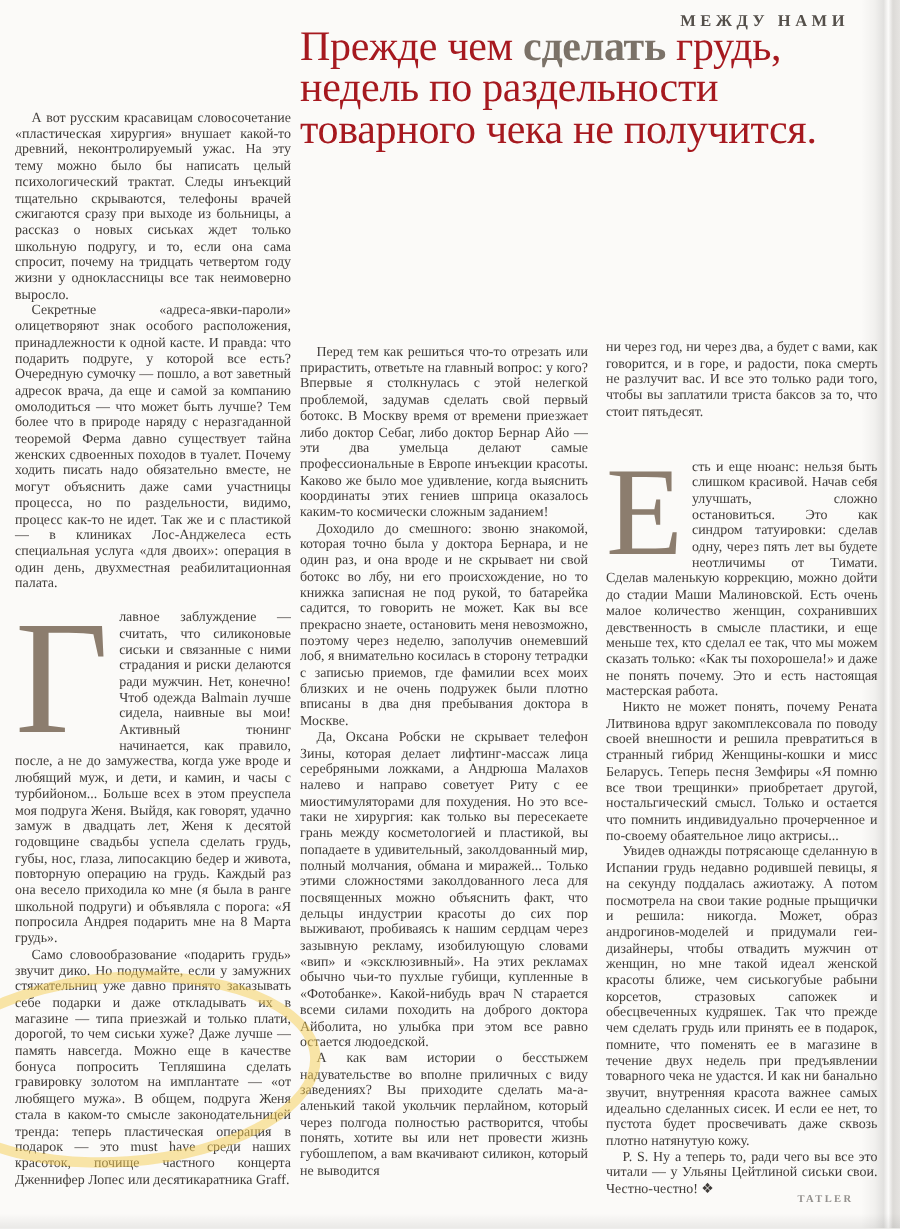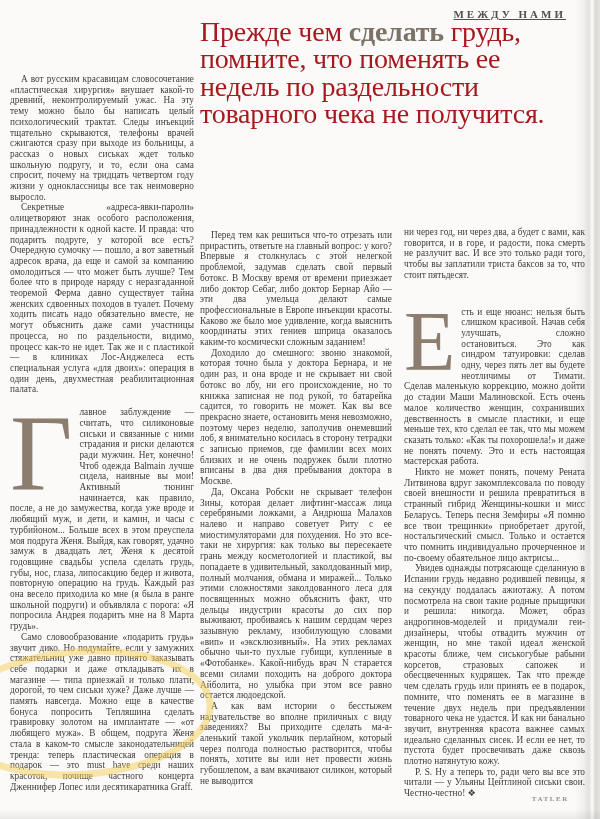--- a/index.html
+++ b/index.html
@@ -22,21 +22,20 @@
   }
   .page-edge-bottom{
     position:absolute;left:0;bottom:0;width:100%;height:10px;
     background:linear-gradient(to bottom, rgba(0,0,0,0) 0%, rgba(0,0,0,0.07) 100%);
     pointer-events:none;
   }
   .kicker{
     position:absolute;top:8px;right:34px;
     font-size:11px;font-weight:bold;letter-spacing:3px;
     color:var(--kicker-color,#55504b);
-    text-decoration:underline;
   }
   .headline{
     position:absolute;left:200px;top:18px;width:392px;
     font-size:28px;line-height:27.4px;letter-spacing:-0.2px;
   }
   .hl-line{white-space:nowrap;}
   .seg-red{color:var(--headline-red,#a6191f);}
   .seg-accent{color:var(--headline-accent,#7b7268);font-weight:bold;}
   .col{
     position:absolute;
@@ -73,21 +72,20 @@
 </style>
 </head>
 <body>
 
 <div class="page">
 
   <div class="kicker">МЕЖДУ НАМИ</div>
 
   <div class="headline">
       <div class="hl-line"><span class="seg-red">Прежде чем </span><span class="seg-accent">сделать</span><span class="seg-red"> грудь,</span></div>
-      <div class="hl-line"><span class="seg-red">помните, что поменять ее</span></div>
       <div class="hl-line"><span class="seg-red">недель по раздельности</span></div>
       <div class="hl-line"><span class="seg-red">товарного чека не получится.</span></div>
     </div>
 
   <div class="col col-left">
       <p class="para indent">А вот русским красавицам словосочетание «пластическая хирургия» внушает какой-то древний, неконтролируемый ужас. На эту тему можно было бы написать целый психологический трактат. Следы инъекций тщательно скрываются, телефоны врачей сжигаются сразу при выходе из больницы, а рассказ о новых сиськах ждет только школьную подругу, и то, если она сама спросит, почему на тридцать четвертом году жизни у одноклассницы все так неимоверно выросло.</p>
       <p class="para indent">Секретные «адреса-явки-пароли» олицетворяют знак особого расположения, принадлежности к одной касте. И правда: что подарить подруге, у которой все есть? Очередную сумочку — пошло, а вот заветный адресок врача, да еще и самой за компанию омолодиться — что может быть лучше? Тем более что в природе наряду с неразгаданной теоремой Ферма давно существует тайна женских сдвоенных походов в туалет. Почему ходить писать надо обязательно вместе, не могут объяснить даже сами участницы процесса, но по раздельности, видимо, процесс как-то не идет. Так же и с пластикой — в клиниках Лос-Анджелеса есть специальная услуга «для двоих»: операция в один день, двухместная реабилитационная палата.</p>
       <p class="para gap-small"><span class="dropcap dc-large">Г</span>лавное заблуждение — считать, что силиконовые сиськи и связанные с ними страдания и риски делаются ради мужчин. Нет, конечно! Чтоб одежда Balmain лучше сидела, наивные вы мои! Активный тюнинг начинается, как правило, после, а не до замужества, когда уже вроде и любящий муж, и дети, и камин, и часы с турбийоном... Больше всех в этом преуспела моя подруга Женя. Выйдя, как говорят, удачно замуж в двадцать лет, Женя к десятой годовщине свадьбы успела сделать грудь, губы, нос, глаза, липосакцию бедер и живота, повторную операцию на грудь. Каждый раз она весело приходила ко мне (я была в ранге школьной подруги) и объявляла с порога: «Я попросила Андрея подарить мне на 8 Марта грудь».</p>
       <p class="para indent">Само словообразование «подарить грудь» звучит дико. Но подумайте, если у замужних стяжательниц уже давно принято заказывать себе подарки и даже откладывать их в магазине — типа приезжай и только плати, дорогой, то чем сиськи хуже? Даже лучше — память навсегда. Можно еще в качестве бонуса попросить Тепляшина сделать гравировку золотом на имплантате — «от любящего мужа». В общем, подруга Женя стала в каком-то смысле законодательницей тренда: теперь пластическая операция в подарок — это must have среди наших красоток, почище частного концерта Дженнифер Лопес или десятикаратника Graff.</p>
     </div>

